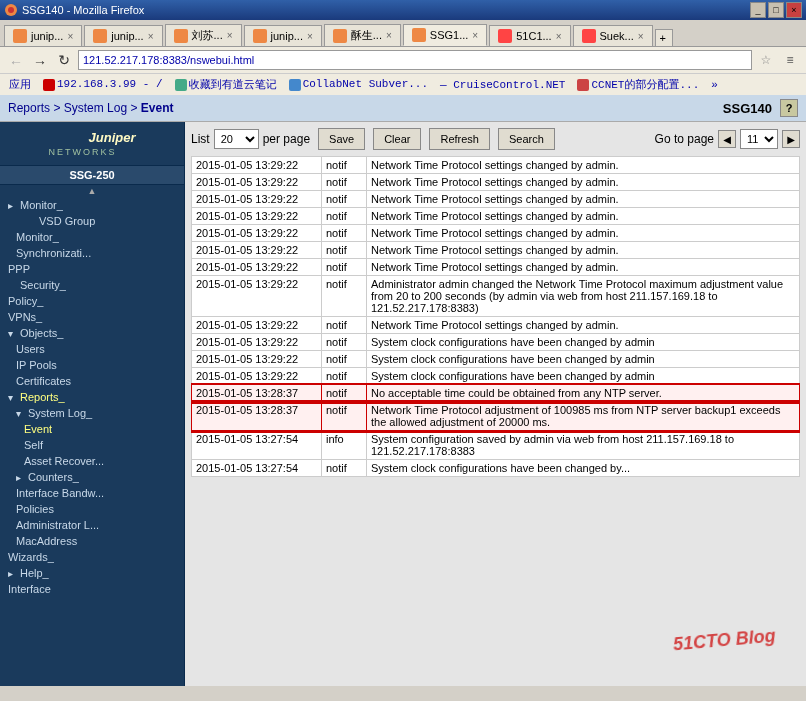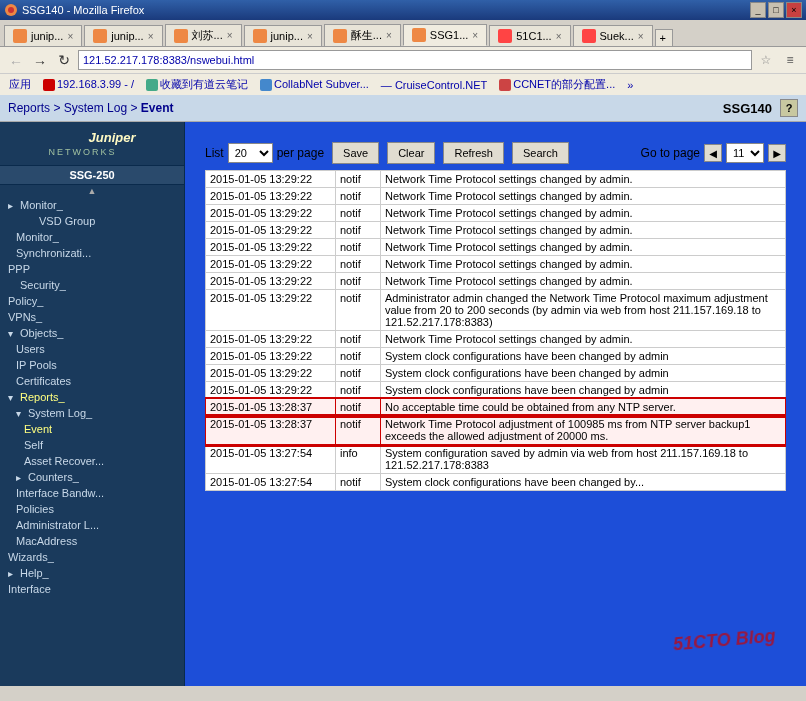--- a/index.html
+++ b/index.html
@@ -9,21 +9,21 @@
     .tab.active { background: #f0ece0; border-bottom: 1px solid #f0ece0; z-index: 1; }
     .tab-icon { width: 14px; height: 14px; margin-right: 4px; background: #c00; border-radius: 2px; flex-shrink: 0; }
     .tab-close { margin-left: 4px; color: #666; font-size: 10px; cursor: pointer; }
     .address-bar { display: flex; align-items: center; padding: 3px 6px; gap: 4px; background: #f0ece0; border-top: 1px solid #999; }
     .nav-btn { width: 20px; height: 20px; display: flex; align-items: center; justify-content: center; cursor: pointer; color: #333; font-size: 14px; }
     .nav-btn.disabled { color: #aaa; }
     .address-input { flex: 1; height: 20px; border: 1px solid #999; padding: 1px 4px; font-size: 11px; background: white; color: #00a; }
     .star-btn { width: 20px; height: 20px; color: #888; display: flex; align-items: center; justify-content: center; }
     .menu-btn { width: 20px; height: 20px; color: #555; display: flex; align-items: center; justify-content: center; cursor: pointer; }
     .bookmarks-bar { display: flex; align-items: center; padding: 2px 6px; gap: 6px; background: #f0ece0; border-top: 1px solid #ccc; font-size: 11px; }
-    .bookmark-item { cursor: pointer; color: #00a; white-space: nowrap; padding: 1px 3px; }
+    .bookmark-item { cursor: pointer; color: #00a; white-space: nowrap; padding: 1px 3px; font-family: Liberation Mono, monospace; }
     .bk-icon { display: inline-block; width: 12px; height: 12px; background: #c00; border-radius: 2px; margin-right: 2px; vertical-align: middle; }
 
     
     .page { display: flex; flex-direction: column; height: calc(100vh - 110px); border-radius: 25px; }
     .page-header { background: #c8d8e8; display: flex; align-items: center; justify-content: space-between; padding: 4px 8px; border-bottom: 1px solid #aaa; }
     .breadcrumb { font-size: 12px; color: #00008b; }
     .breadcrumb a { color: #00008b; text-decoration: none; }
     .device-name { font-size: 13px; font-weight: bold; color: #000; }
     .help-btn { width: 18px; height: 18px; background: #c8c8a0; border: 1px solid #888; display: flex; align-items: center; justify-content: center; font-weight: bold; font-size: 11px; cursor: pointer; }
 
@@ -36,21 +36,21 @@
     .logo-box { background: #1a3a5c; display: flex; align-items: center; }
     .logo-juniper { color: #fef9c3; font-size: 13px; font-style: italic; font-weight: bold; margin-left: 40px; }
     .logo-networks { color: #a0c0a0; font-size: 9px; letter-spacing: 2px; display: block; margin-top: 2px; }
     .device-label { background: #2a4a6c; color: #fff; text-align: center; padding: 3px; font-size: 11px; font-weight: bold; border-bottom: 1px solid #0a2a4c; }
     .sidebar-item { color: #c8d8e8; padding: 2px 4px 2px 8px; cursor: pointer; font-size: 11px; display: flex; align-items: center; }
     .sidebar-item.active { color: #ffff80; }
     .expand-icon { width: 10px; height: 10px; display: inline-block; margin-right: 2px; color: #c8d8e8; font-size: 10px; }
     .sidebar-scroll-up { background: #1a3a5c; text-align: center; color: #aaa; cursor: pointer; padding: 1px; font-size: 9px; }
 
     
-    .content { flex: 1; background: #1d4ed8; overflow: auto; padding: 20px; }
+    .content { flex: 1; background: #e5e5e5; overflow: auto; padding: 6px; }
 
     
     .controls-bar { display: flex; align-items: center; gap: 8px; margin-bottom: 6px; flex-wrap: wrap; }
     .control-group { display: flex; align-items: center; gap: 4px; }
     .label-text { font-size: 12px; }
     .list-select { height: 20px; border: 1px solid #888; background: white; font-size: 11px; padding: 0 2px; }
     .control-btn { height: 22px; padding: 0 10px; border: 1px solid #888; background: #e0dcd0; font-size: 11px; cursor: pointer; }
     .goto-group { display: flex; align-items: center; gap: 4px; margin-left: auto; }
     .page-nav-btn { width: 18px; height: 18px; border: 1px solid #888; background: #e0dcd0; display: flex; align-items: center; justify-content: center; cursor: pointer; font-size: 10px; }
     .page-select { height: 20px; border: 1px solid #888; background: white; font-size: 11px; padding: 0 2px; }

